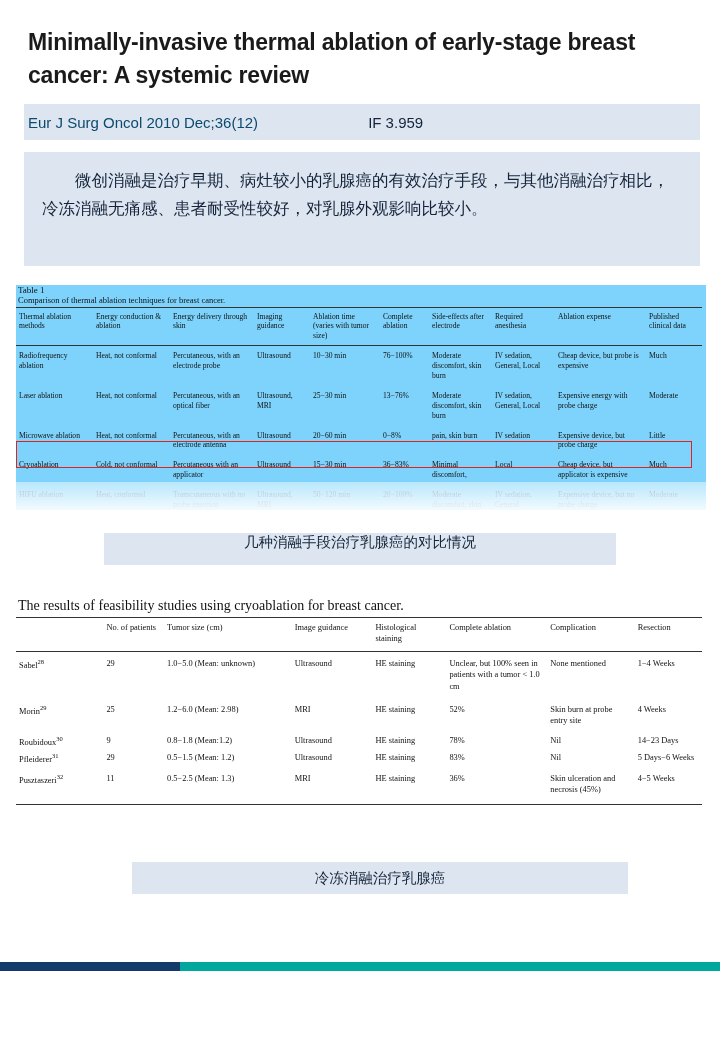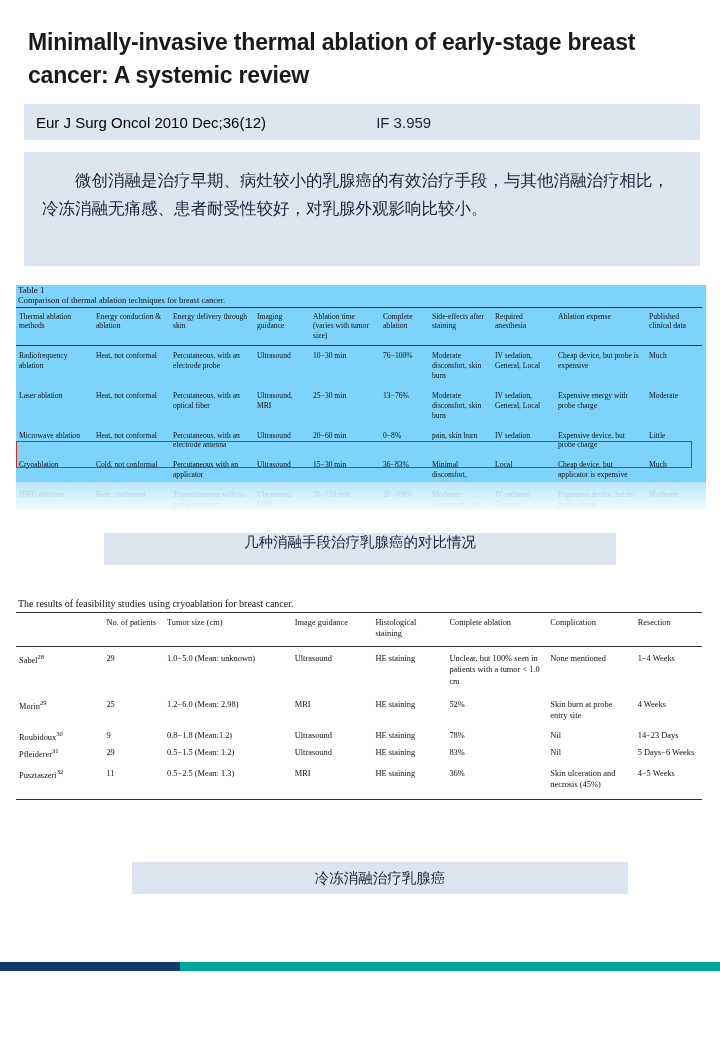--- a/index.html
+++ b/index.html
@@ -41,22 +41,22 @@
     left: 24px;
     top: 104px;
     width: 676px;
     height: 36px;
     background: #dde6f0;
     display: flex;
     align-items: center;
   }
   .journal-text {
     font-size: 15px;
-    color: #000000;
-    padding-left: 12px;
+    color: #0c4a6e;
+    padding-left: 4px;
   }
   .journal-if {
     font-size: 15px;
     color: #13243a;
     margin-left: 110px;
   }
 
   
   .summary-box {
     position: absolute;
@@ -167,21 +167,21 @@
     height: 240px;
     background: #ffffff;
     font-family: "Liberation Serif", serif;
   }
   .t4-caption-num {
     font-size: 9.5px;
     padding-left: 2px;
     color: #111;
   }
   .t4-caption {
-    font-size: 10px;
+    font-size: 14px;
     padding-left: 2px;
     padding-bottom: 3px;
     color: #111;
   }
   table.t4 {
     border-collapse: collapse;
     width: 686px;
     font-size: 8.4px;
     color: #111;
     table-layout: fixed;
@@ -284,21 +284,21 @@
           <col style="width:8%">
       </colgroup>
       <thead>
         <tr>
           <th>Thermal ablation methods</th>
           <th>Energy conduction &amp; ablation</th>
           <th>Energy delivery through skin</th>
           <th>Imaging guidance</th>
           <th>Ablation time (varies with tumor size)</th>
           <th>Complete ablation</th>
-          <th>Side-effects after staining</th>
+          <th>Side-effects after electrode</th>
           <th>Required anesthesia</th>
           <th>Ablation expense</th>
           <th>Published clinical data</th>
         </tr>
       </thead>
       <tbody>
         <tr>
           <td>Radiofrequency ablation</td>
           <td>Heat, not conformal</td>
           <td>Percutaneous, with an electrode probe</td>

